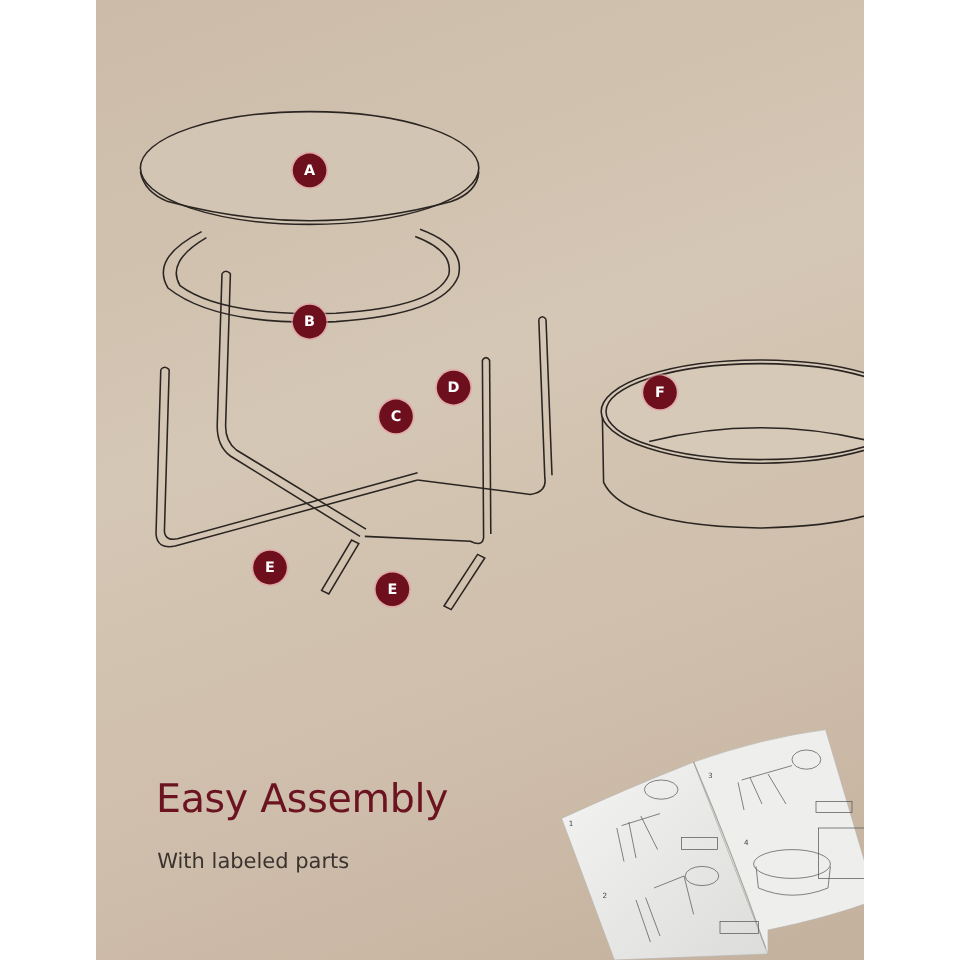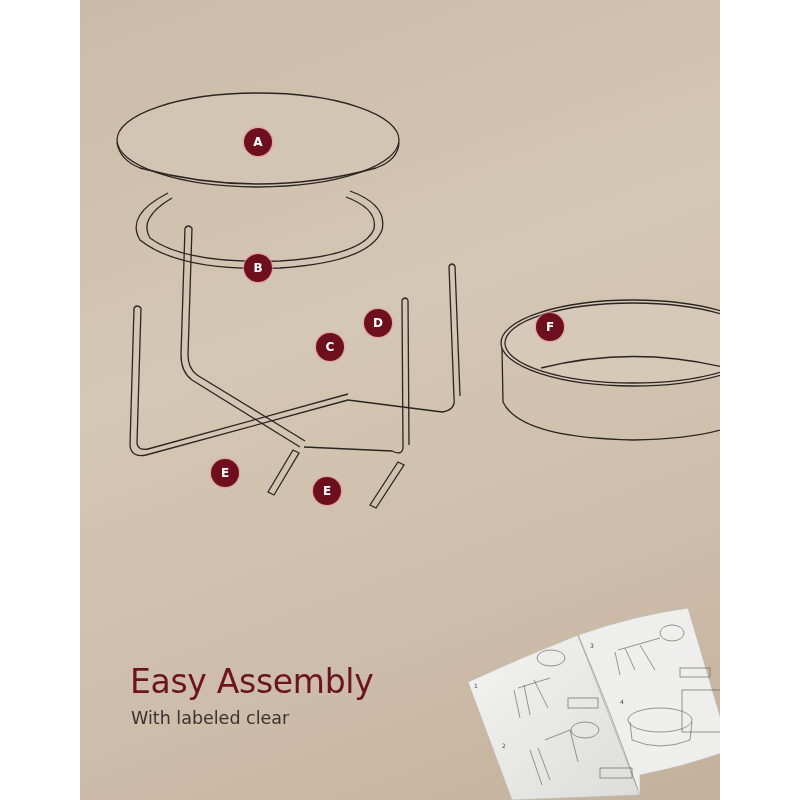--- a/index.html
+++ b/index.html
@@ -13,21 +13,21 @@
   .badge {
     position: absolute; width: 28px; height: 28px; border-radius: 50%;
     background: #6e0f1e; color: #ffffff;
     font-family: "DejaVu Sans", sans-serif; font-weight: bold; font-size: 12px;
     display: flex; align-items: center; justify-content: center;
     box-shadow: 0 0 0 1.5px rgba(232,150,160,0.55);
   }
   .headline {
     position: absolute; left: 50px; top: 646px;
     font-family: "DejaVu Sans", sans-serif; font-size: 33px; color: #6b1320;
-    letter-spacing: -0.3px; font-weight: normal; margin-top: 16px;
+    letter-spacing: -0.3px; font-weight: normal;
   }
   .subtext {
     position: absolute; left: 51px; top: 706px; width: 280px;
     font-family: "DejaVu Sans", sans-serif; font-size: 17.5px; line-height: 25px; color: #3a3330;
   }
   .subtext span { display: block; }
   .manual { position: absolute; left: 370px; top: 600px; width: 280px; height: 200px; }
 </style>
 </head>
 <body>
@@ -86,21 +86,21 @@
   <div class="badge" style="left:164px; top:128px;">A</div>
   <div class="badge" style="left:164px; top:254px;">B</div>
   <div class="badge" style="left:236px; top:333px;">C</div>
   <div class="badge" style="left:284px; top:309px;">D</div>
   <div class="badge" style="left:131px; top:459px;">E</div>
   <div class="badge" style="left:233px; top:477px;">E</div>
   <div class="badge" style="left:456px; top:313px;">F</div>
 
   <div class="headline">Easy Assembly</div>
   <div class="subtext">
-    <span>With labeled clear</span>
+    <span>With labeled parts</span>
   </div>
 
   <svg class="manual" viewBox="0 0 280 200">
     <defs>
       <linearGradient id="pg" x1="0" y1="0" x2="1" y2="1">
         <stop offset="0" stop-color="#f4f4f2"></stop>
         <stop offset="1" stop-color="#dcdcda"></stop>
       </linearGradient>
     </defs>
     <path d="M18 82 Q70 58 128 35 L190 195 L62 200 Z" fill="url(#pg)" stroke="#b9b5b0" stroke-width="0.6"></path>

